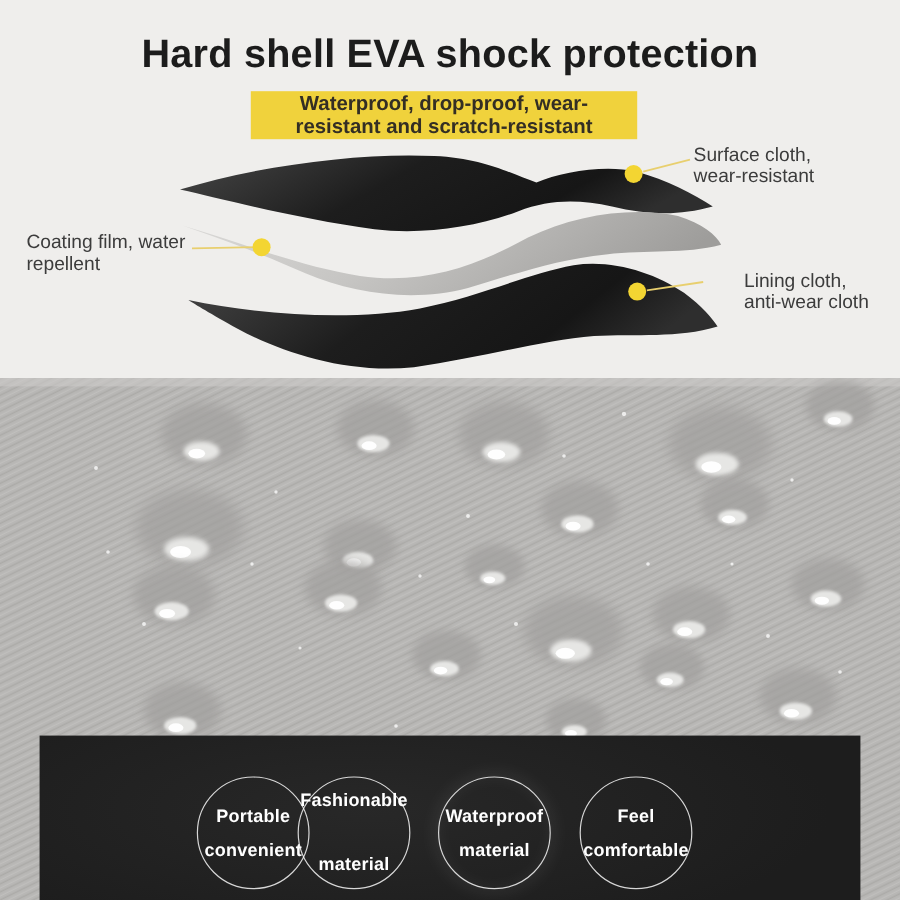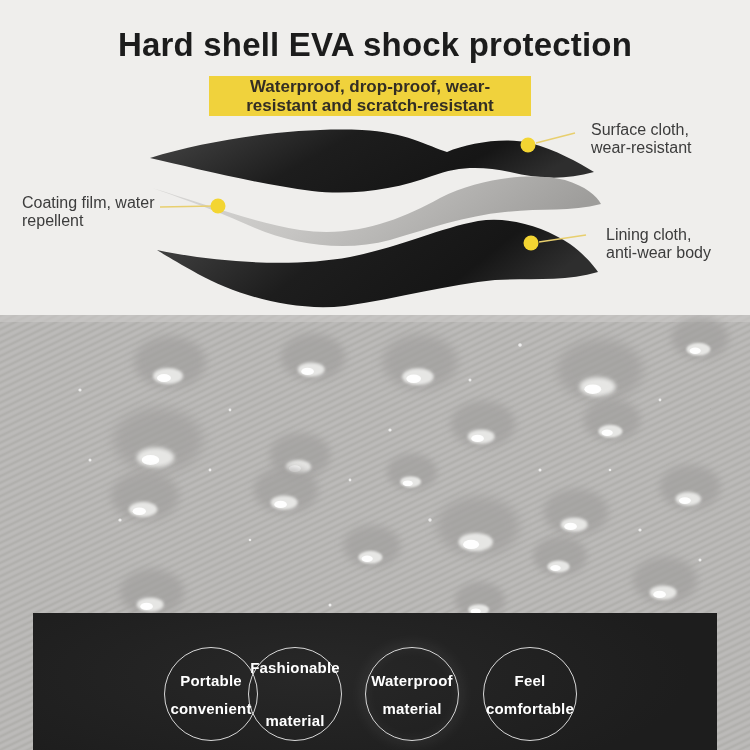--- a/index.html
+++ b/index.html
@@ -22,23 +22,23 @@
   .main-heading{position:absolute;left:0;top:26px;width:750px;text-align:center;
     font-size:33px;font-weight:700;letter-spacing:.2px;color:var(--heading-text);}
   .highlight-box{position:absolute;left:209px;top:76px;width:322px;height:40px;
     background:var(--accent-yellow);display:flex;flex-direction:column;justify-content:center;align-items:center;}
   .highlight-box span{display:block;font-size:17px;line-height:19px;font-weight:700;color:var(--highlight-text);text-align:center;}
 
   .layers-svg{position:absolute;left:0;top:0;width:750px;height:315px;}
 
   .callout-label{position:absolute;font-size:16px;line-height:18px;font-weight:500;color:var(--label-text);}
   .callout-label span{display:block;}
-  .callout-surface{left:591px;top:121px;}
+  .callout-surface{left:578px;top:121px;}
   .callout-coating{left:22px;top:194px;}
-  .callout-lining{left:606px;top:226px;}
+  .callout-lining{left:620px;top:226px;}
 
   
   .fabric-section{position:absolute;left:0;top:315px;width:750px;height:435px;}
   .fabric-svg{display:block;width:750px;height:435px;}
 
   
   .dark-panel{position:absolute;left:33px;top:613px;width:684px;height:137px;background:var(--panel-dark);
     background-image:radial-gradient(ellipse 400px 120px at 40% 45%, rgba(255,255,255,0.04), rgba(0,0,0,0.08));}
   .feature-circle{position:absolute;top:34px;width:94px;height:94px;border-radius:50%;
     border:1.5px solid rgba(255,255,255,0.82);
@@ -105,21 +105,21 @@
     <div class="callout-label callout-surface">
       <span>Surface cloth,</span>
       <span>wear-resistant</span>
     </div>
     <div class="callout-label callout-coating">
       <span>Coating film, water</span>
       <span>repellent</span>
     </div>
     <div class="callout-label callout-lining">
       <span>Lining cloth,</span>
-      <span>anti-wear body</span>
+      <span>anti-wear cloth</span>
     </div>
   </div>
 
   <div class="fabric-section">
     <svg class="fabric-svg" viewBox="0 0 750 435">
       <defs>
         <pattern id="weave" width="6" height="6" patternUnits="userSpaceOnUse" patternTransform="rotate(-26)">
           <rect width="6" height="6" fill="#b8b7b5"></rect>
           <line x1="0" y1="1" x2="6" y2="1" stroke="#acaba8" stroke-width="1.2"></line>
           <line x1="0" y1="4" x2="6" y2="4" stroke="#c1c0be" stroke-width="0.9"></line>

